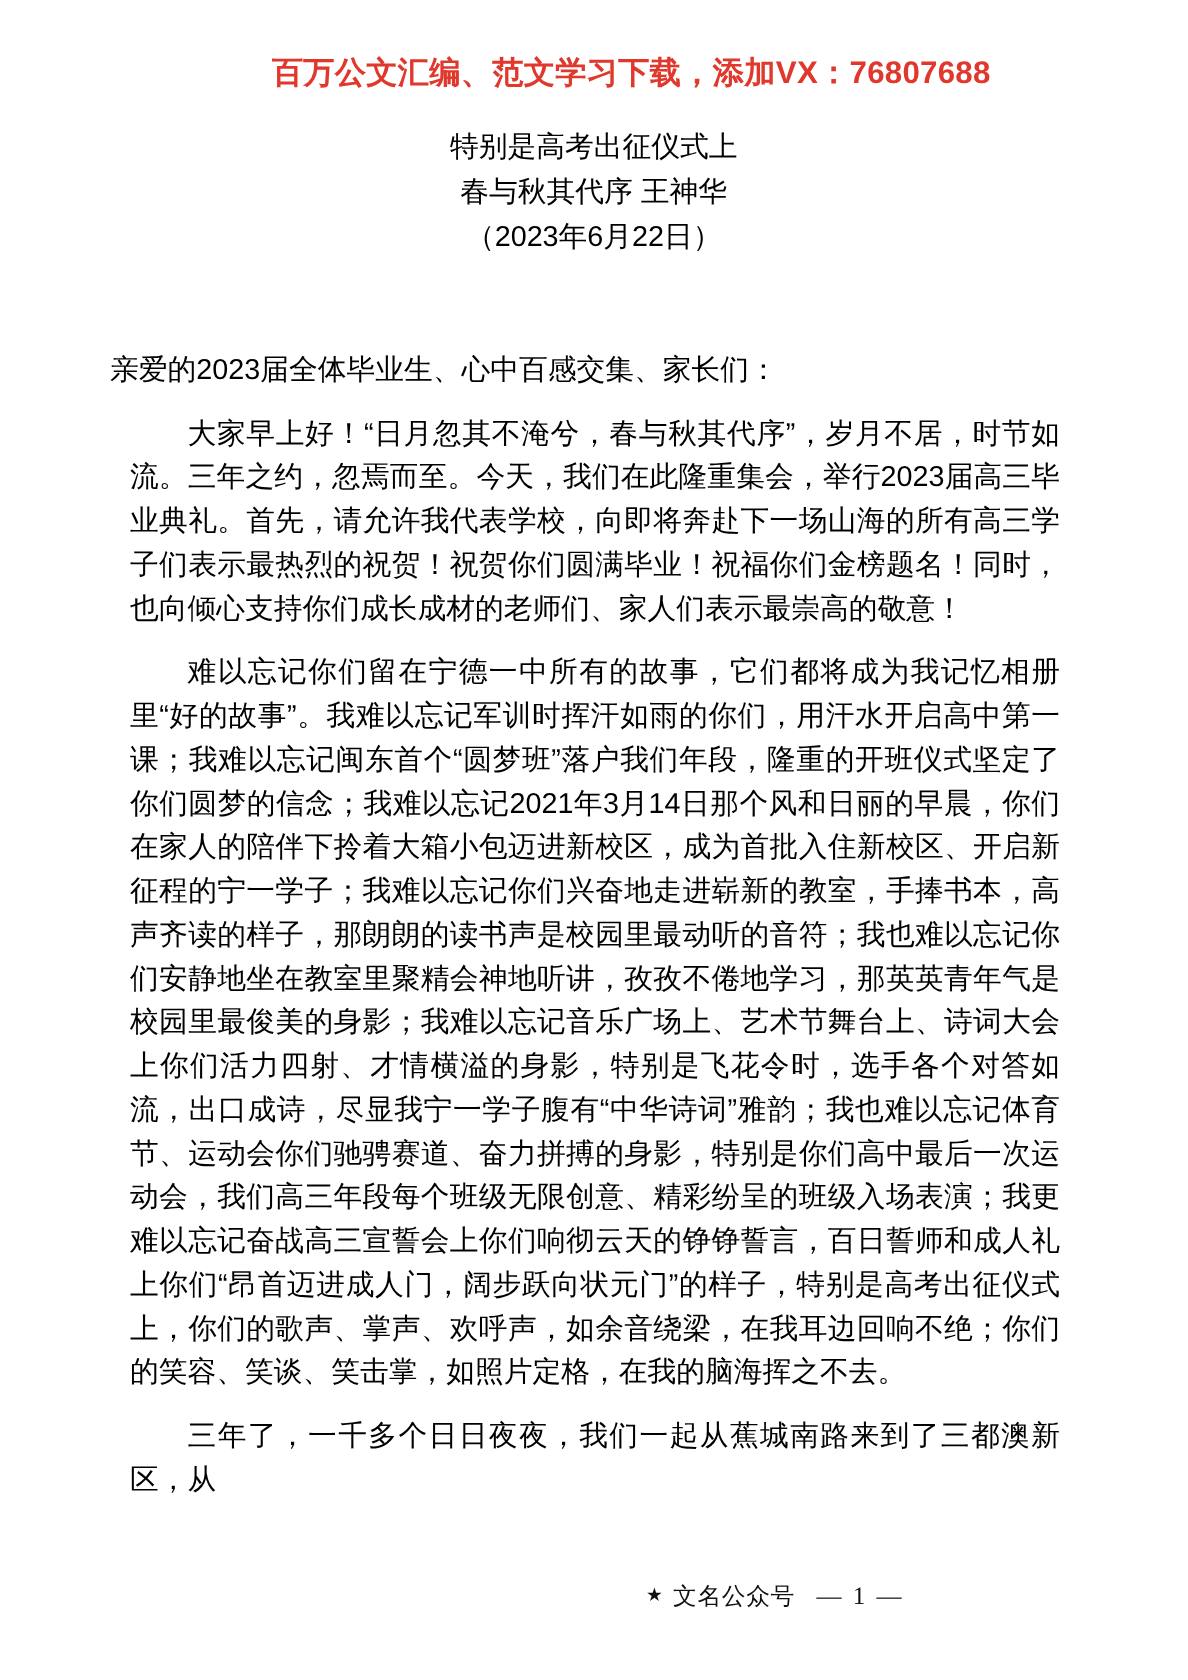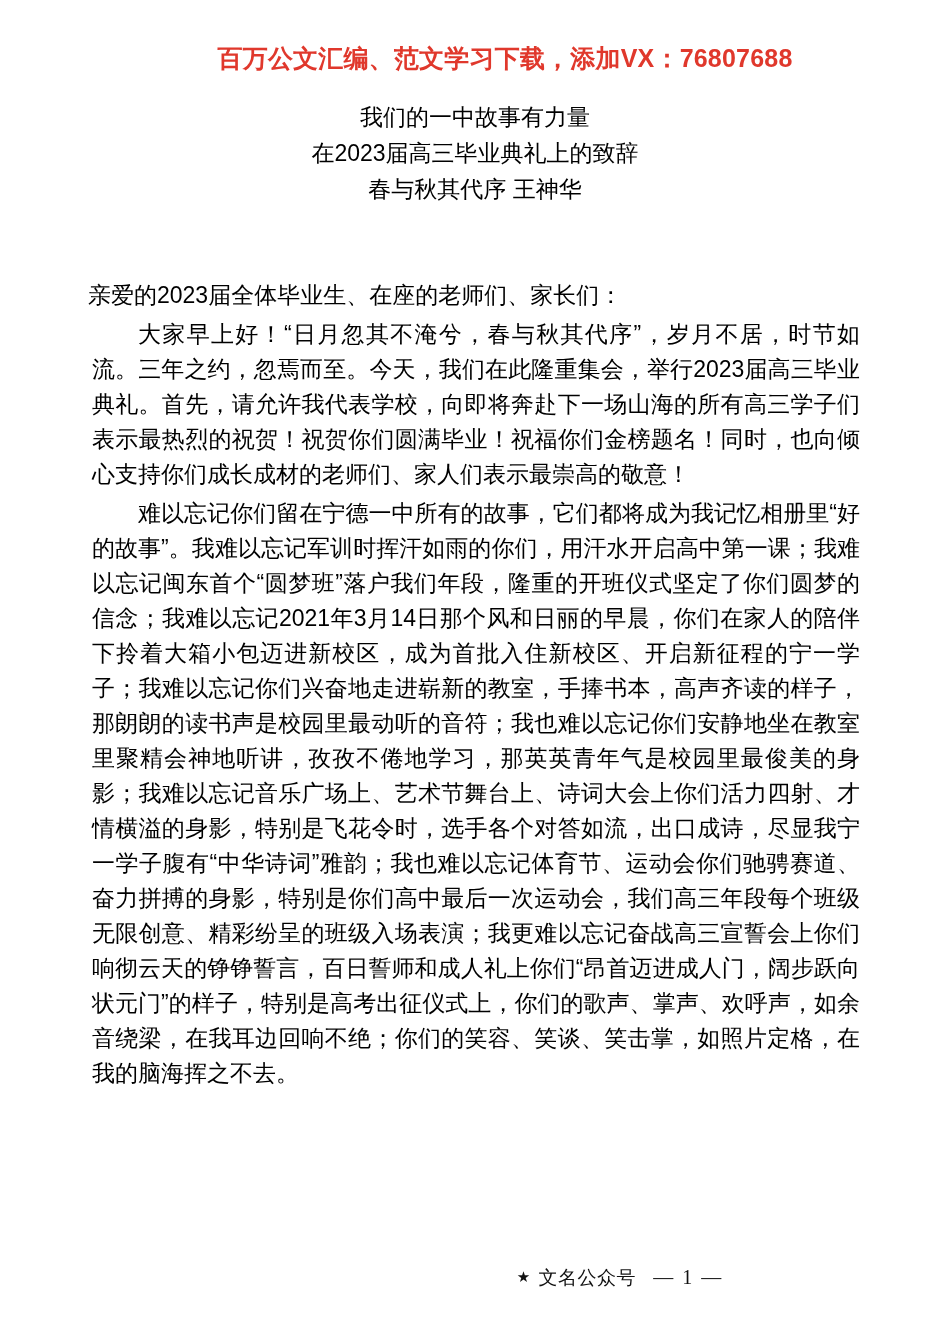--- a/index.html
+++ b/index.html
@@ -73,21 +73,21 @@
     line-height: 35px;
     text-align: left;
     margin: 0 0 0 0;
   }
   .para {
     font-size: 23px;
     line-height: 35px;
     text-align: justify;
     text-align-last: left;
     text-justify: inter-ideograph;
-    margin: 4px;
+    margin: 16px;
     text-indent: 46px;
   }
 
   
   .footer {
     position: absolute;
     left: 0;
     top: 1264px;
     width: 950px;
     text-align: center;
@@ -119,29 +119,30 @@
 </head>
 <body>
 
 <div class="page">
 
   <div class="promo-banner">
     <span class="promo-text">百万公文汇编、范文学习下载，添加VX：76807688</span>
   </div>
 
   <div class="title-block">
-    <div class="title-line">我们的一中故事有力量</div>
-    <div class="title-line">在2023届高三毕业典礼上的致辞</div>
+    <div class="title-line">特别是高考出征仪式上</div>
     <div class="title-line">春与秋其代序  王神华</div>
+    <div class="title-line">（2023年6月22日）</div>
   </div>
 
   <div class="body-block">
-    <p class="salutation">亲爱的2023届全体毕业生、在座的老师们、家长们：</p>
+    <p class="salutation">亲爱的2023届全体毕业生、心中百感交集、家长们：</p>
     <p class="para">大家早上好！“日月忽其不淹兮，春与秋其代序”，岁月不居，时节如流。三年之约，忽焉而至。今天，我们在此隆重集会，举行2023届高三毕业典礼。首先，请允许我代表学校，向即将奔赴下一场山海的所有高三学子们表示最热烈的祝贺！祝贺你们圆满毕业！祝福你们金榜题名！同时，也向倾心支持你们成长成材的老师们、家人们表示最崇高的敬意！</p>
     <p class="para">难以忘记你们留在宁德一中所有的故事，它们都将成为我记忆相册里“好的故事”。我难以忘记军训时挥汗如雨的你们，用汗水开启高中第一课；我难以忘记闽东首个“圆梦班”落户我们年段，隆重的开班仪式坚定了你们圆梦的信念；我难以忘记2021年3月14日那个风和日丽的早晨，你们在家人的陪伴下拎着大箱小包迈进新校区，成为首批入住新校区、开启新征程的宁一学子；我难以忘记你们兴奋地走进崭新的教室，手捧书本，高声齐读的样子，那朗朗的读书声是校园里最动听的音符；我也难以忘记你们安静地坐在教室里聚精会神地听讲，孜孜不倦地学习，那英英青年气是校园里最俊美的身影；我难以忘记音乐广场上、艺术节舞台上、诗词大会上你们活力四射、才情横溢的身影，特别是飞花令时，选手各个对答如流，出口成诗，尽显我宁一学子腹有“中华诗词”雅韵；我也难以忘记体育节、运动会你们驰骋赛道、奋力拼搏的身影，特别是你们高中最后一次运动会，我们高三年段每个班级无限创意、精彩纷呈的班级入场表演；我更难以忘记奋战高三宣誓会上你们响彻云天的铮铮誓言，百日誓师和成人礼上你们“昂首迈进成人门，阔步跃向状元门”的样子，特别是高考出征仪式上，你们的歌声、掌声、欢呼声，如余音绕梁，在我耳边回响不绝；你们的笑容、笑谈、笑击掌，如照片定格，在我的脑海挥之不去。</p>
+    <p class="para">三年了，一千多个日日夜夜，我们一起从蕉城南路来到了三都澳新区，从</p>
   </div>
 
   <div class="footer">
     <span class="footer-inner">
       <span class="footer-star">★</span>
       <span class="footer-brand">文名公众号</span>
       <span class="footer-pageno">— 1 —</span>
     </span>
   </div>
 

